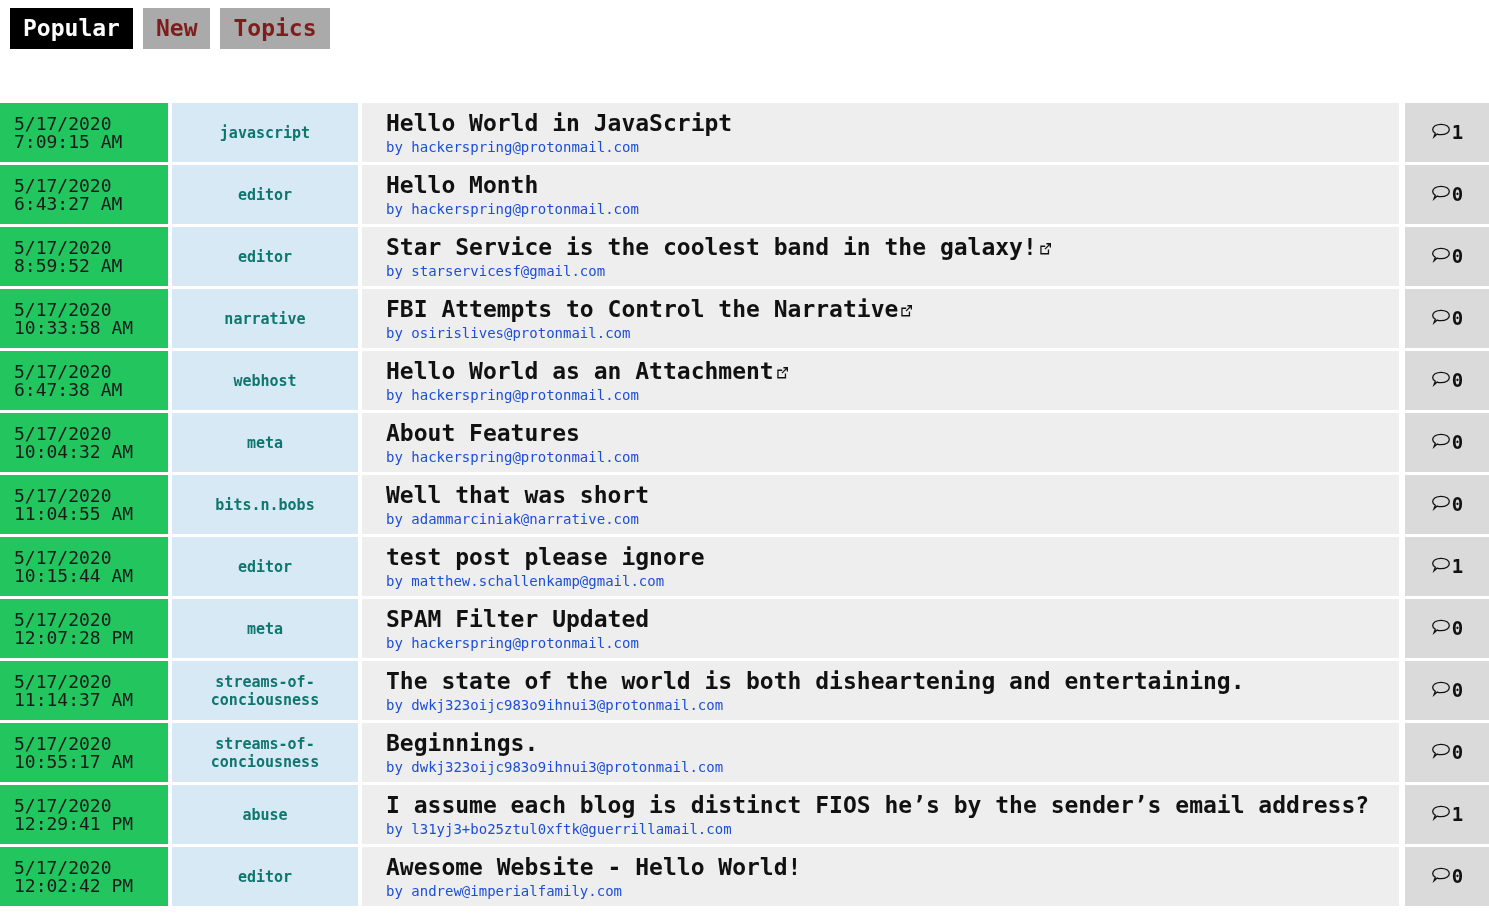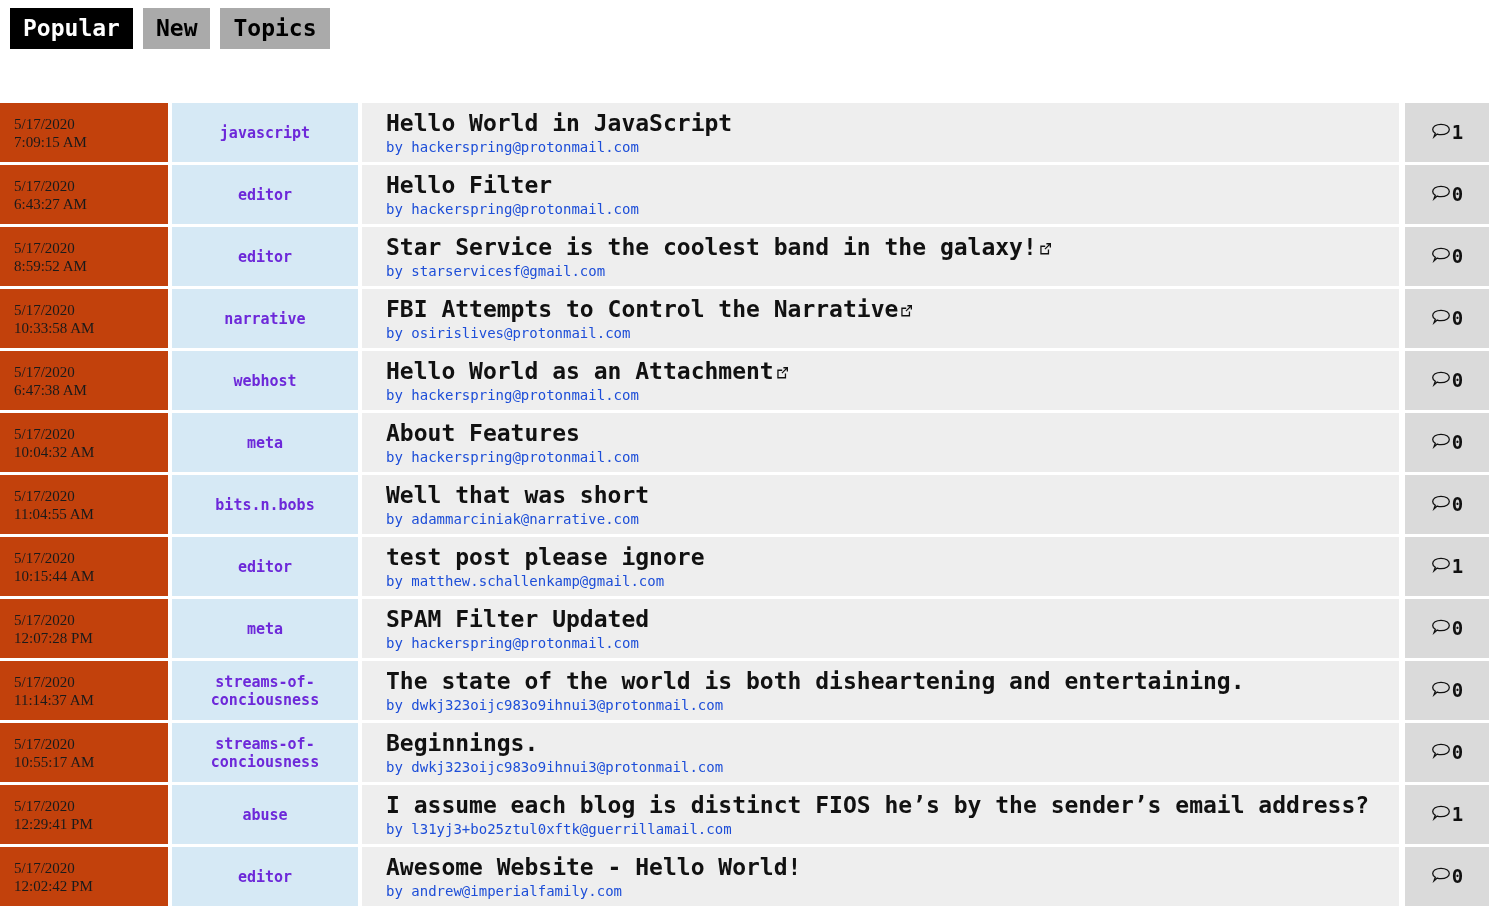--- a/index.html
+++ b/index.html
@@ -25,21 +25,21 @@
   .navrow {
     display: flex;
     align-items: flex-start;
   }
   .navrow.primary { margin-bottom: 6px; }
 
   .navbtn {
     display: inline-block;
     font-family: "DejaVu Sans Mono", "Liberation Mono", monospace;
     font-weight: bold;
-    color: #000000;
+    color: #7f1d1d;
     background: #aaaaaa;
     border: 0;
     text-decoration: none;
     white-space: nowrap;
     cursor: pointer;
   }
   .navrow.primary .navbtn {
     font-size: 23px;
     padding: 7px 13px;
     margin-right: 10px;
@@ -67,38 +67,37 @@
   .posts {
     width: 1489px;
     border-collapse: separate;
     border-spacing: 0 3px;
     table-layout: fixed;
   }
   .posts tr { height: 59px; }
 
   .c-date {
     width: 154px;
-    background: #c2410c;
-    font-size: 15px;
+    background: #22c55e;
+    font-size: 18px;
     line-height: 18px;
     padding: 0 0 0 14px;
     vertical-align: middle;
     white-space: nowrap;
     color: #1a1a1a;
-    font-family: Liberation Serif, serif;
   }
   .c-tag {
     width: 174px;
     background: #d6e9f5;
     text-align: center;
     vertical-align: middle;
     font-size: 15px;
     font-weight: bold;
     line-height: 18px;
-    color: #6d28d9;
+    color: #0f766e;
     padding: 0 6px;
     word-break: break-word;
   }
   .c-main {
     background: #eeeeee;
     vertical-align: middle;
     padding: 0 8px 0 24px;
   }
   .c-comments {
     width: 82px;
@@ -179,21 +178,21 @@
             <span class="cmt-count">1</span>
           </span></td>
       </tr>
       <tr>
         <td class="c-date">
           <div>5/17/2020</div>
           <div>6:43:27 AM</div>
         </td>
         <td class="c-tag">editor</td>
         <td class="c-main">
-          <div class="post-title"><span>Hello Filter</span></div>
+          <div class="post-title"><span>Hello Month</span></div>
           <div class="post-by">by hackerspring@protonmail.com</div>
         </td>
         <td class="c-comments"><span class="cmt-wrap">
             <span class="cmt-icon"><svg width="20" height="17" viewBox="0 0 20 17">
                 <path d="M10 2.3 C14.8 2.3 18.3 4.6 18.3 7.5 C18.3 10.4 14.8 12.7 10 12.7 C8.6 12.7 7.3 12.5 6.2 12.1 L3.0 14.9 L4.3 11.3 C2.6 10.3 1.7 9.0 1.7 7.5 C1.7 4.6 5.2 2.3 10 2.3 Z" fill="none" stroke="#111" stroke-width="1.3"></path>
               </svg></span>
             <span class="cmt-count">0</span>
           </span></td>
       </tr>
       <tr>

